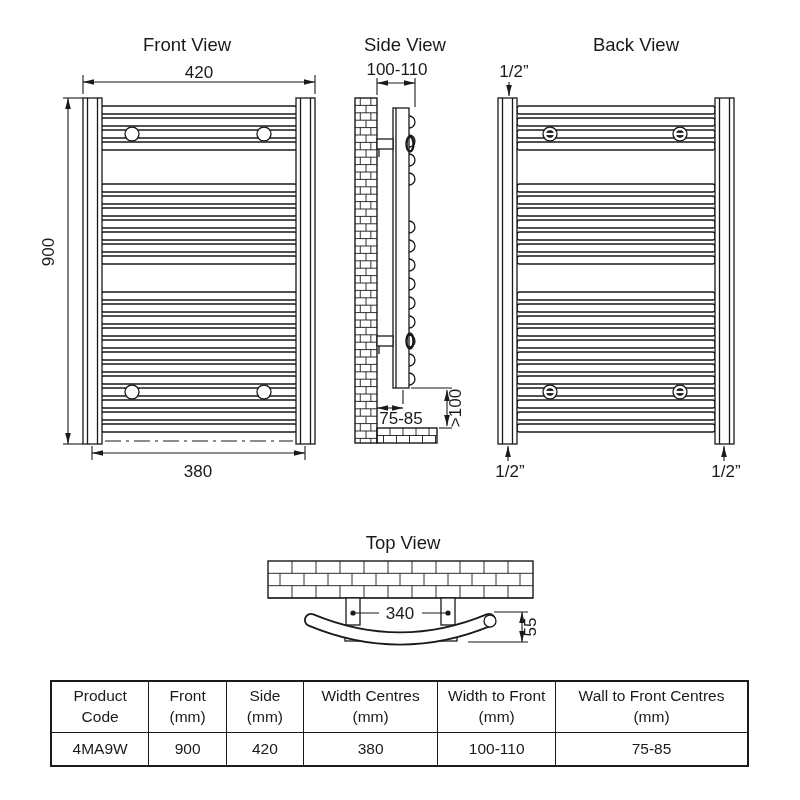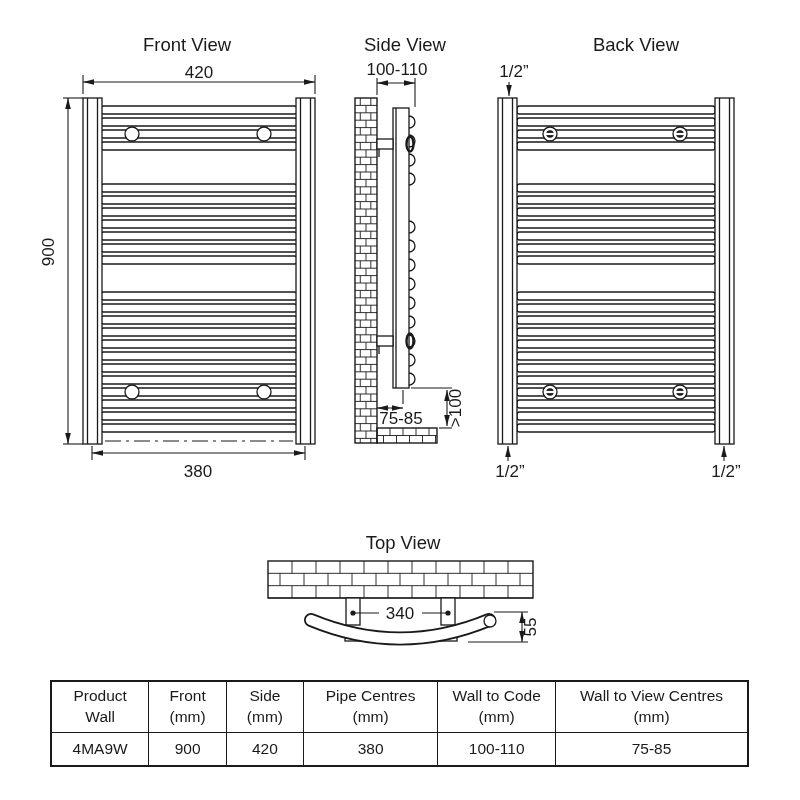--- a/index.html
+++ b/index.html
@@ -414,40 +414,40 @@
           <col style="width:11.16%">
           <col style="width:11.02%">
       <col style="width:19.31%">
           <col style="width:16.88%">
           <col style="width:27.61%">
     </colgroup>
     <thead>
       <tr>
         <th>
               <div>Product</div>
-              <div>Wall</div>
+              <div>Code</div>
             </th>
         <th>
               <div>Front</div>
               <div>(mm)</div>
             </th>
         <th>
               <div>Side</div>
               <div>(mm)</div>
             </th>
         <th>
-              <div>Pipe Centres</div>
+              <div>Width Centres</div>
               <div>(mm)</div>
             </th>
         <th>
-              <div>Wall to Code</div>
+              <div>Width to Front</div>
               <div>(mm)</div>
             </th>
         <th>
-              <div>Wall to View Centres</div>
+              <div>Wall to Front Centres</div>
               <div>(mm)</div>
             </th>
       </tr>
     </thead>
     <tbody>
       <tr>
         <td>4MA9W</td>
         <td>900</td>
         <td>420</td>
         <td>380</td>

